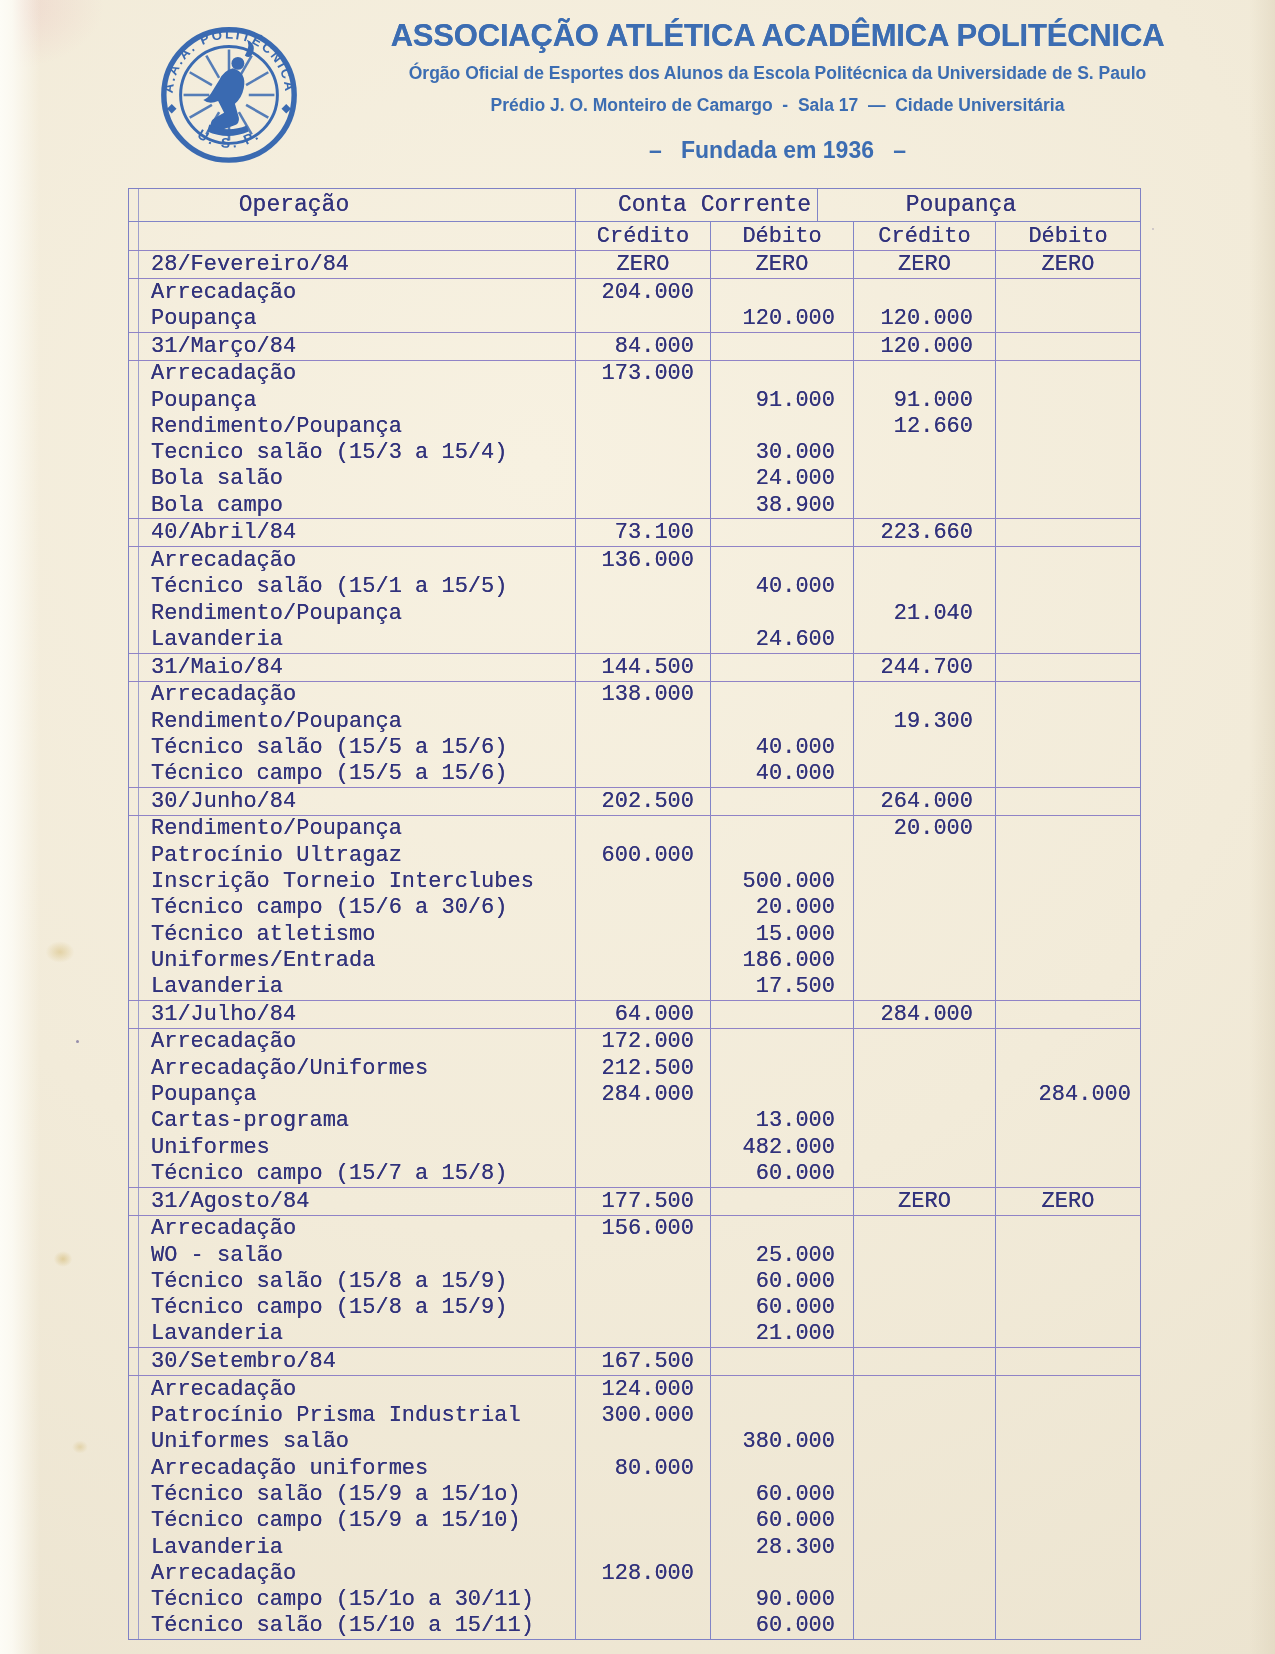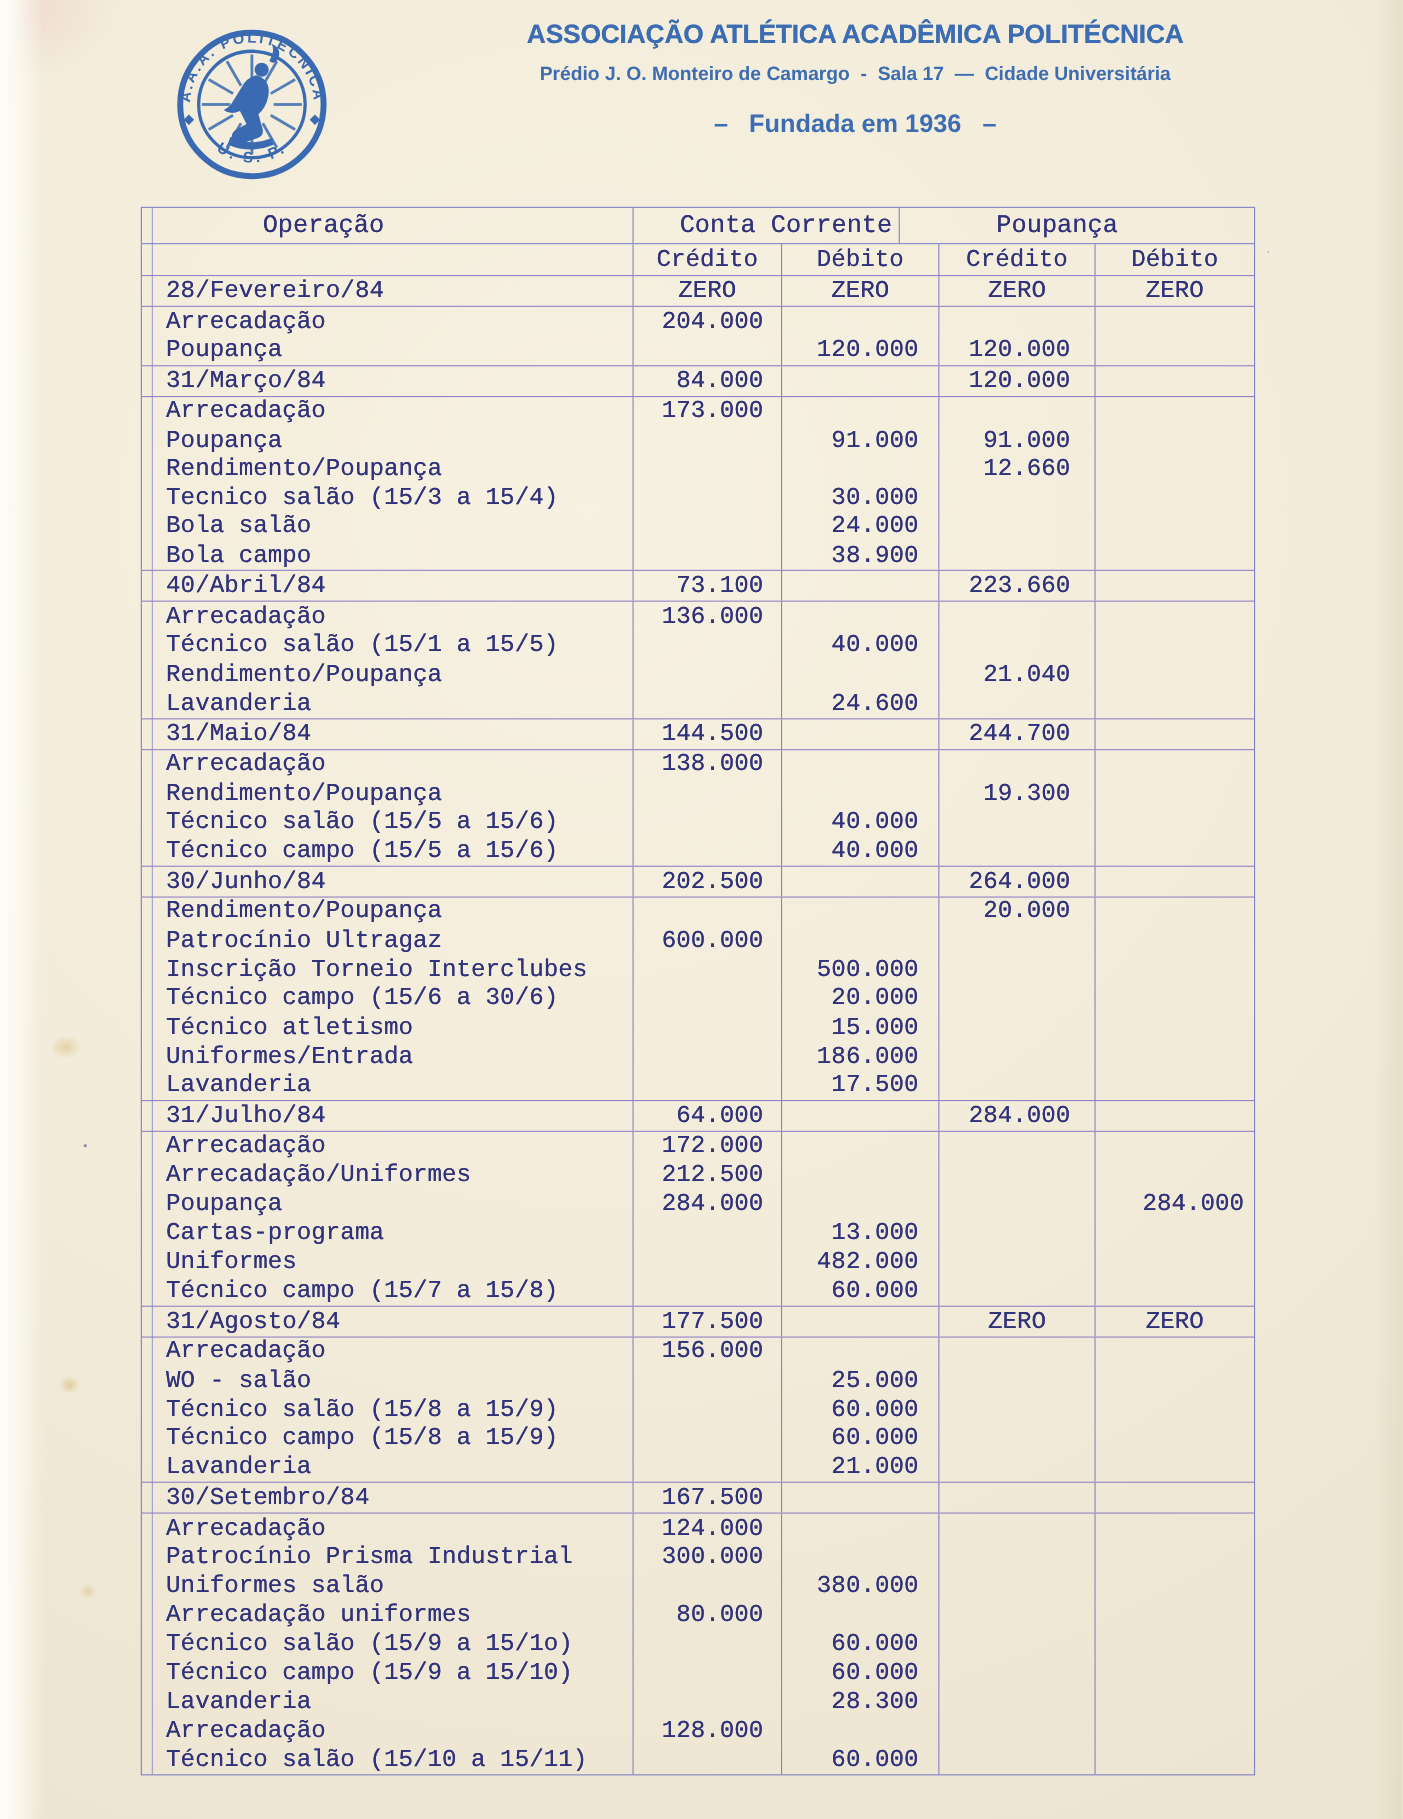--- a/index.html
+++ b/index.html
@@ -24,21 +24,21 @@
       radial-gradient(11px 9px at 80px 1447px, rgba(189,150,44,.26), rgba(189,150,44,0) 72%),
       radial-gradient(circle at 42% 28%, #f7f1e1 0%, #f2ebd9 55%, #ece4d0 100%);
   }
   .speck{position:absolute;border-radius:50%;background:rgba(75,65,135,.55);}
   .speck.s1{left:76px;top:1040px;width:3px;height:3px;}
   .speck.s2{left:1152px;top:228px;width:2px;height:2px;opacity:.5;}
 
   
   .logo{position:absolute;left:148px;top:14px;width:162px;height:158px;}
   .titles{position:absolute;left:325px;right:45px;top:18px;text-align:center;color:var(--print-blue);}
-  .title{font-size:24px;font-weight:bold;letter-spacing:-.2px;white-space:nowrap;
+  .title{font-size:31px;font-weight:bold;letter-spacing:-.2px;white-space:nowrap;
          text-shadow:0 0 .6px rgba(60,109,178,.9);}
   .subtitle{margin-top:9px;font-size:17.5px;font-weight:bold;white-space:nowrap;}
   .address{margin-top:11px;font-size:17.5px;font-weight:bold;white-space:nowrap;}
   .founded{margin-top:21px;font-size:23px;font-weight:bold;white-space:nowrap;}
 
   
   .ledger{
     position:absolute;left:128px;top:188px;width:1013px;box-sizing:border-box;
     border:1.5px solid var(--grid-strong);
     font-family:"Liberation Mono","DejaVu Sans Mono",monospace;
@@ -115,20 +115,21 @@
   <g fill="#3a6ab1">
     <circle cx="89" cy="50" r="6.5"></circle>
     <path d="M96 42 q6 -10 2 -16 q10 4 6 14 q-3 6 -8 2 z"></path>
     <path d="M84 55 q14 4 11 20 q-2 10 -9 16 l4 14 q1 6 -5 8 l-14 5 q-7 2 -9 -4 q-2 -6 4 -9 l9 -5 l-6 -12 q-9 4 -15 -1 q5 -2 8 -7 q3 -5 8 -13 q5 -10 14 -12 z"></path>
     <path d="M60 112 q18 9 38 1 l2 6 q-21 9 -42 0 z"></path>
   </g>
 </svg>
 
 <div class="titles">
   <div class="title">ASSOCIAÇÃO ATLÉTICA ACADÊMICA POLITÉCNICA</div>
+  <div class="subtitle">Órgão Oficial de Esportes dos Alunos da Escola Politécnica da Universidade de S. Paulo</div>
   <div class="address">Prédio J. O. Monteiro de Camargo&nbsp;&nbsp;-&nbsp;&nbsp;Sala&nbsp;17&nbsp;&nbsp;—&nbsp;&nbsp;Cidade Universitária</div>
   <div class="founded">–&nbsp;&nbsp;&nbsp;Fundada em 1936&nbsp;&nbsp;&nbsp;–</div>
 </div>
 
 <div class="ledger">
   <div class="inner-left"></div>
   <div class="group-row">
     <div class="gcell g-op">Operação</div>
     <div class="gcell g-cc">Conta Corrente</div>
     <div class="gcell g-pp">Poupança</div>
@@ -485,20 +486,27 @@
         <div class="cell num p-deb"></div>
       </div>
       <div class="row">
         <div class="cell label">Arrecadação</div>
         <div class="cell num cc-cred">128.000</div>
         <div class="cell num cc-deb"></div>
         <div class="cell num p-cred"></div>
         <div class="cell num p-deb"></div>
       </div>
       <div class="row">
+        <div class="cell label">Técnico campo (15/1o a 30/11)</div>
+        <div class="cell num cc-cred"></div>
+        <div class="cell num cc-deb">90.000</div>
+        <div class="cell num p-cred"></div>
+        <div class="cell num p-deb"></div>
+      </div>
+      <div class="row">
         <div class="cell label">Técnico salão (15/10 a 15/11)</div>
         <div class="cell num cc-cred"></div>
         <div class="cell num cc-deb">60.000</div>
         <div class="cell num p-cred"></div>
         <div class="cell num p-deb"></div>
       </div>
     </div>
 </div>
 
 </body></html>

